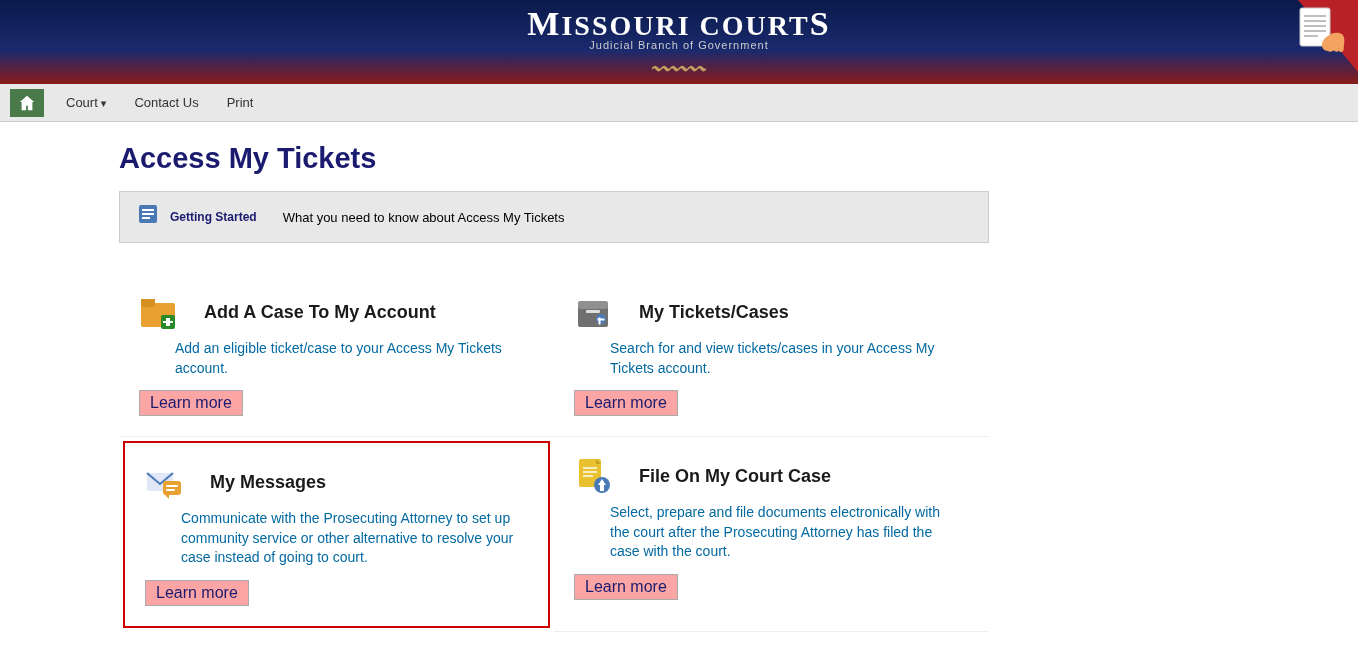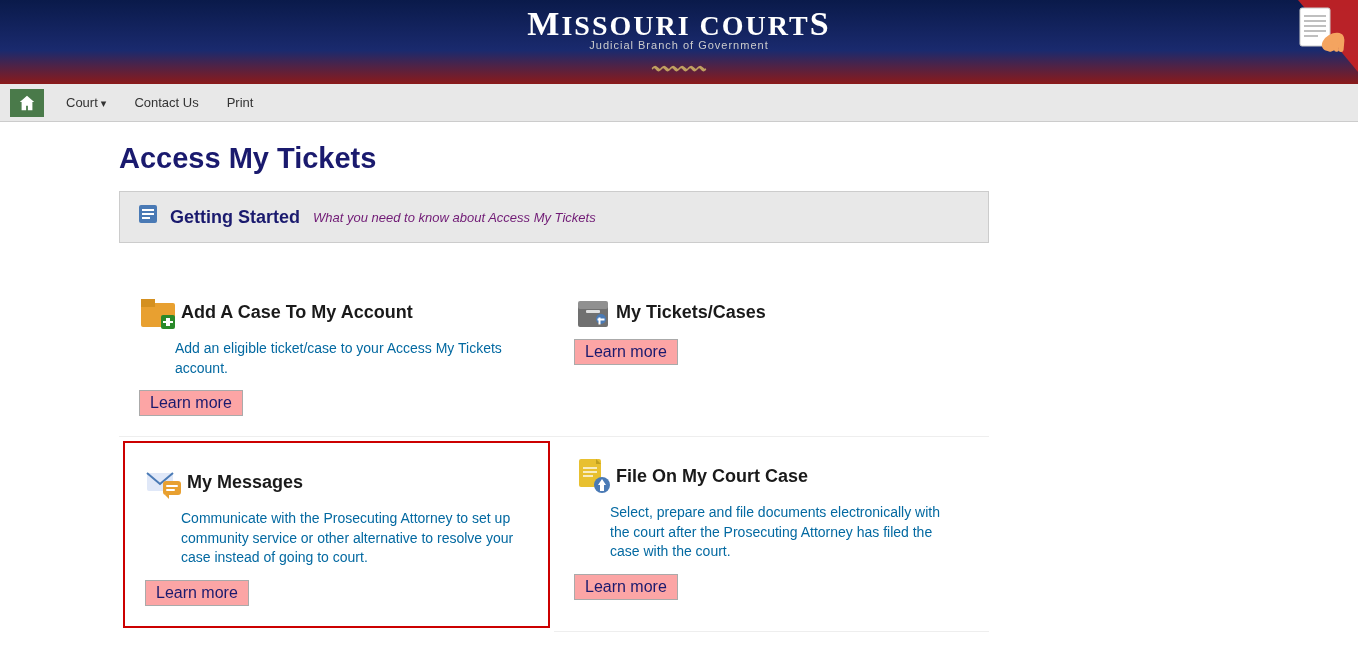--- a/index.html
+++ b/index.html
@@ -112,46 +112,45 @@
       align-items: center;
       gap: 10px;
       margin-bottom: 30px;
       max-width: 870px;
     }
     .getting-started-icon {
       color: #4a7ab5;
       font-size: 22px;
     }
     .getting-started-title {
-      font-size: 18px;
+      font-size: 12px;
       font-weight: bold;
       color: #1a1a6e;
-      margin-right: 3px;
+      margin-right: 16px;
     }
     .getting-started-sub {
       font-size: 13px;
-      color: #701a75;
-      font-style: italic;
+      color: #000000;
     }
 
     
     .cards-grid {
       display: grid;
       grid-template-columns: 1fr 1fr;
       gap: 0;
       max-width: 870px;
     }
     .card {
       padding: 20px 30px 20px 20px;
       border-bottom: 1px solid #eee;
     }
     .card-header {
       display: flex;
       align-items: center;
-      gap: 4px;
+      gap: 27px;
       margin-bottom: 8px;
     }
     .card-title {
       font-size: 18px;
       font-weight: bold;
       color: #1a1a1a;
     }
     .card-desc {
       font-size: 14px;
       color: #0369a1;
@@ -267,20 +266,21 @@
             <rect x="4" y="12" width="30" height="22" rx="2" fill="#707070"></rect>
             <rect x="4" y="8" width="30" height="8" rx="2" fill="#909090"></rect>
             <rect x="12" y="17" width="14" height="3" rx="1" fill="#e0e0e0"></rect>
             <circle cx="27" cy="26" r="5" fill="#4a7ab5"></circle>
             <rect x="24.5" y="24.5" width="2" height="7" fill="white" transform="rotate(0 27 26)"></rect>
             <rect x="23.5" y="25.5" width="7" height="2" fill="white"></rect>
           </svg>
         </span>
         <span class="card-title">My Tickets/Cases</span>
       </div>
+      <p class="card-desc">Search for and view tickets/cases in your Access My Tickets account.</p>
       <button class="learn-more-btn">Learn more</button>
     </div>
 
     <div class="card highlighted">
       <div class="card-header">
         <span class="card-svg-icon">
           <svg width="38" height="38" viewBox="0 0 38 38" xmlns="http://www.w3.org/2000/svg">
 
             <rect x="2" y="10" width="26" height="18" rx="2" fill="#e0e8f8"></rect>
             <polyline points="2,10 15,21 28,10" stroke="#4a7ab5" stroke-width="2" fill="none"></polyline>

